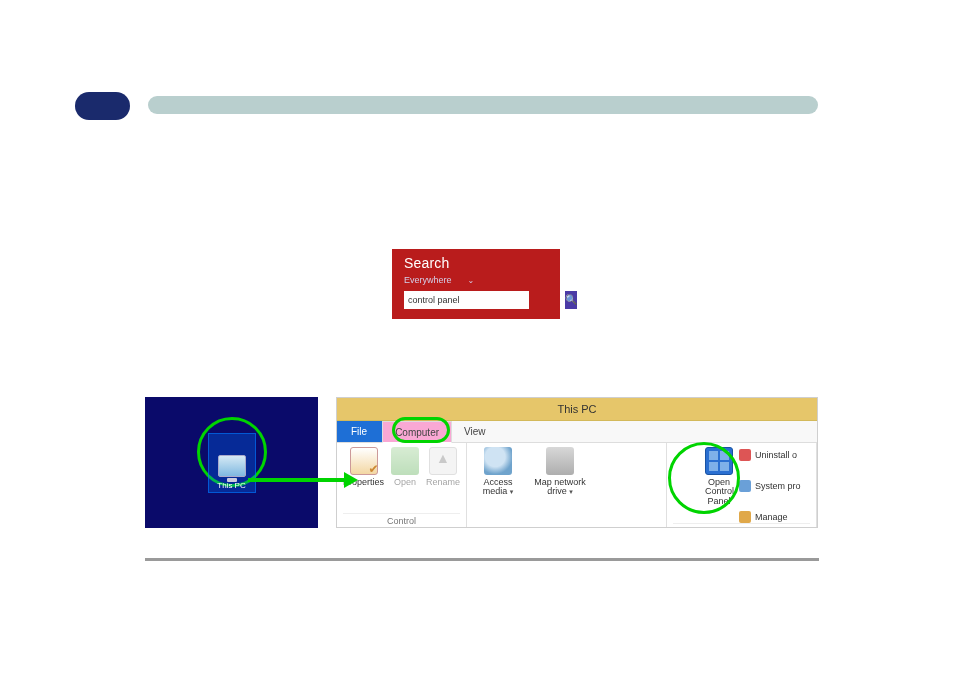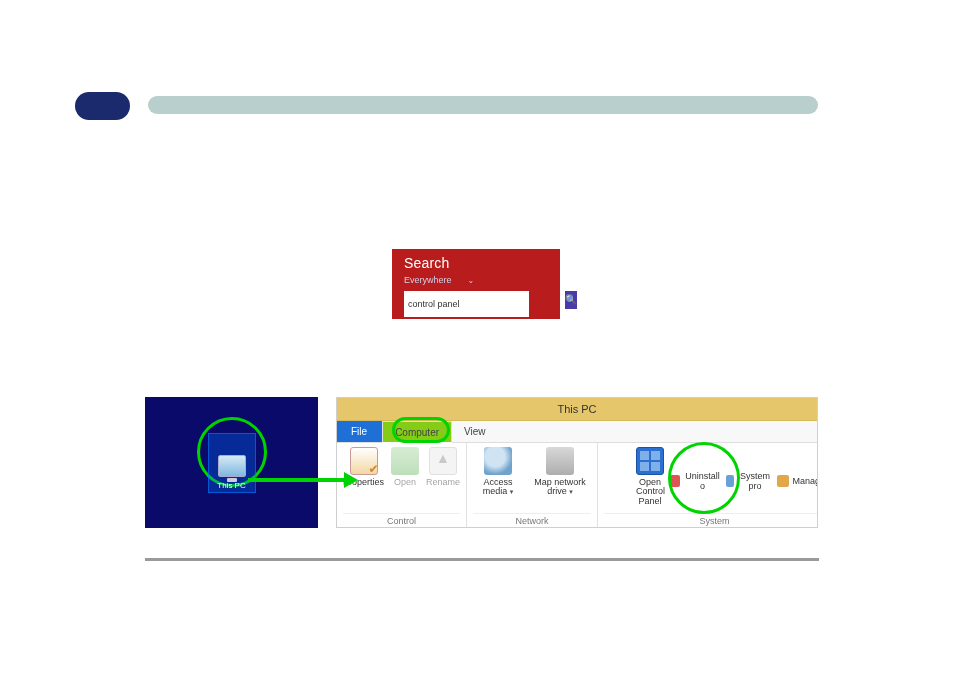--- a/index.html
+++ b/index.html
@@ -52,21 +52,21 @@
   }
   .search-scope {
     font-size: 9px;
     color: #d3cfe8;
     margin-bottom: 6px;
     display: flex;
     align-items: center;
     gap: 16px;
   }
   .chev { font-size: 8px; }
-  .search-row { display: flex; height: 26px; gap: 36px; }
+  .search-row { display: flex; height: 18px; gap: 36px; }
   .search-input {
     flex: 1;
     border: none;
     font-size: 9px;
     padding: 0 4px;
     color: #333;
     background: #fff;
     outline: none;
   }
   .search-btn {
@@ -174,21 +174,21 @@
     color: #444;
     border-right: 1px solid transparent;
     cursor: pointer;
   }
   .tab.file {
     background: #1e6fd6;
     color: #fff;
     padding: 0 14px;
   }
   .tab.active {
-    background: #84cc16;
+    background: #f9a8d4;
     border: 1px solid #ddd;
     border-bottom: 1px solid #fff;
     margin-bottom: -1px;
     position: relative;
   }
   .ring-tab {
     position: absolute;
     left: 392px;
     top: 417px;
     width: 58px;
@@ -233,22 +233,22 @@
   .lbl { line-height: 1.05; font-size: 9px; }
   .dd { font-size: 7px; color:#555; }
   .group-name {
     text-align: center;
     font-size: 9px;
     color: #777;
     padding: 2px 0;
     border-top: 1px solid #eee;
   }
   .mini-list {
-    display:flex;flex-direction:row;gap:5px;padding-top:4px;
-    font-size:9px;color:#333;text-align:center;
+    display:flex;flex-direction:column;gap:19px;padding-top:4px;
+    font-size:9px;color:#333;
   }
   .mini-item{display:flex;align-items:center;gap:4px;cursor:pointer;}
   .mini-ico{width:12px;height:12px;border-radius:2px;}
 
   
   .ico-props{background:linear-gradient(#fff,#f3d7a3);border:1px solid #c99;}
   .ico-props:after{content:"✔";position:absolute;right:-2px;bottom:-2px;color:#c83;font-size:12px;}
   .ico-open{background:linear-gradient(#a9d6a0,#6fb869);}
   .ico-rename{background:#e7e7e7;border:1px solid #bbb;}
   .ico-rename:after{content:"▲";color:#888;font-size:14px;position:absolute;left:6px;top:2px;}
@@ -368,21 +368,20 @@
         <div class="group-items">
           <div class="big-item" style="width:50px;">
             <div class="ico ico-media"></div>
             <div class="lbl"><span>Access media</span> <span class="dd">▾</span></div>
           </div>
           <div class="big-item" style="width:62px;">
             <div class="ico ico-mapnet"></div>
             <div class="lbl"><span>Map network drive</span> <span class="dd">▾</span></div>
           </div>
         </div>
-        <div class="group-name">Network</div>
       </div>
 
       <div class="group" style="flex:1;">
         <div class="group-items">
           <div class="big-item" style="width:60px;padding-left:32px;">
             <div class="ico ico-cpanel"></div>
             <div class="lbl">Open Control Panel</div>
           </div>
           <div class="mini-list">
             <div class="mini-item">

